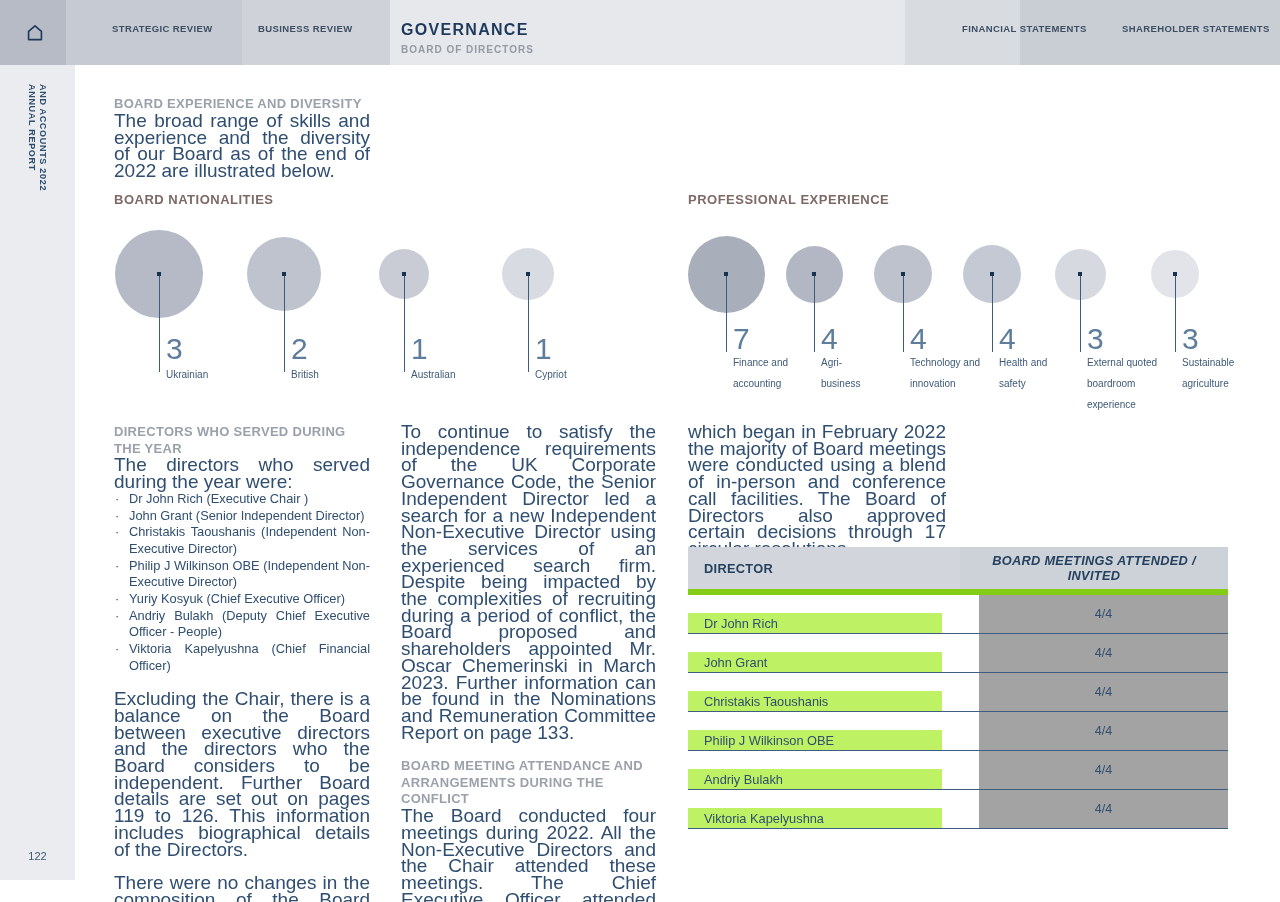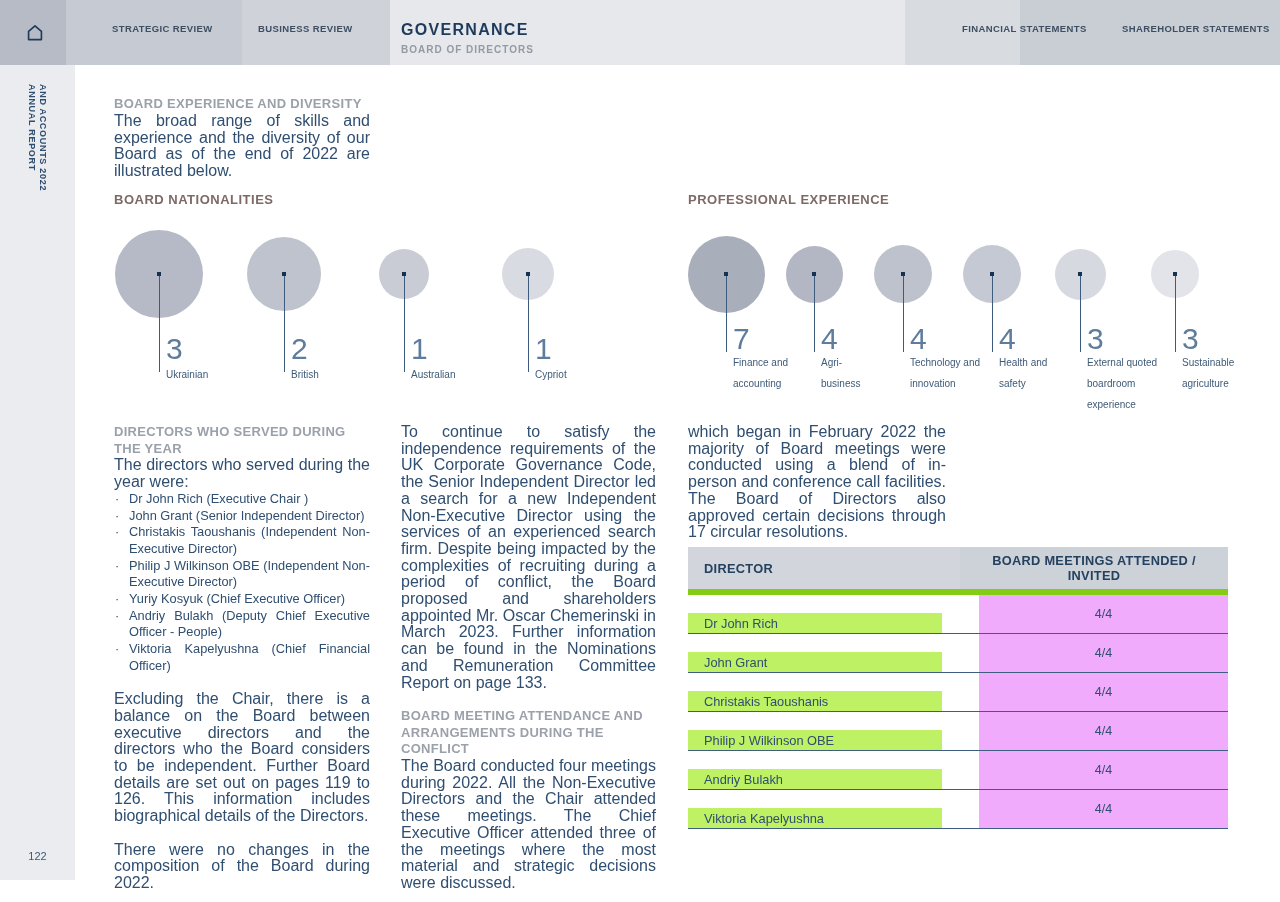--- a/index.html
+++ b/index.html
@@ -30,21 +30,21 @@
 
   
   .side-strip { position:absolute; left:0; top:65px; width:75px; height:815px; background:#ebecef; }
   .side-vtext { position:absolute; left:26px; top:84px; writing-mode:vertical-lr; white-space:pre-line;
                 font-size:9px; font-weight:700; letter-spacing:.7px; line-height:11px; color:#2f4e70; }
   .page-num { position:absolute; left:0; top:850px; width:75px; text-align:center;
               font-size:11px; color:#3e5a78; }
 
   
   .h-gray { font-size:13px; font-weight:700; letter-spacing:.3px; color:#9ba1aa; }
-  .body-text { font-size:16px; line-height:16.7px; color:#2f4e70; text-align:justify; }
+  .body-text { font-size:19px; line-height:16.7px; color:#2f4e70; text-align:justify; }
   .intro { position:absolute; left:114px; top:96px; width:256px; }
   .intro .body-text { margin-top:2px; }
 
   
   .chart-title { position:absolute; top:192px; font-size:13px; font-weight:700; letter-spacing:.5px; color:#7d6a66; }
   .ct-nat { left:114px; } .ct-prof { left:688px; }
   .bubble-chart { position:absolute; top:212px; height:200px; }
   .bc-nat { left:114px; width:545px; }
   .bc-prof { left:688px; width:585px; }
   .bubble-circle { position:absolute; border-radius:50%; }
@@ -65,25 +65,25 @@
                  color:#2f4e70; text-align:justify; }
   .bullet-item .dot { position:absolute; left:1px; top:0; color:#2f4e70; }
 
   
   .att-table { position:absolute; left:688px; top:547px; width:540px; }
   .t-head { display:flex; height:48px; border-bottom:6px solid #84cc16; }
   .t-head .hc-l { width:272px; background:#d2d5db; display:flex; align-items:center; padding-left:16px;
                   font-size:12.8px; font-weight:700; letter-spacing:.3px; color:#24415f; }
   .t-head .hc-r { width:268px; background:#cdd1d8; display:flex; align-items:center; justify-content:center;
                   text-align:center; font-size:12.8px; font-weight:700; letter-spacing:.3px; color:#24415f;
-                  white-space:pre-line; line-height:15px; }
+                  white-space:pre-line; line-height:15px;font-style:italic; }
   .t-row { display:flex; height:39px; border-bottom:1px solid #3f5d80; }
   .t-row .c-l { width:272px; background:#bef264; display:flex; align-items:center; padding-left:16px;
                 font-size:12.8px; color:#2f4e70;margin-top:18px; }
-  .t-row .c-r { width:268px; background:#f0abfc; display:flex; align-items:center; justify-content:center;
+  .t-row .c-r { width:268px; background:#a3a3a3; display:flex; align-items:center; justify-content:center;
                 font-size:12.5px; color:#2f4e70;margin-left:37px; }
 </style>
 </head>
 <body>
 
 <div class="page">
 
   <div class="nav">
     <div class="nav-box nav-home">
       <span class="home-icon-wrap">

